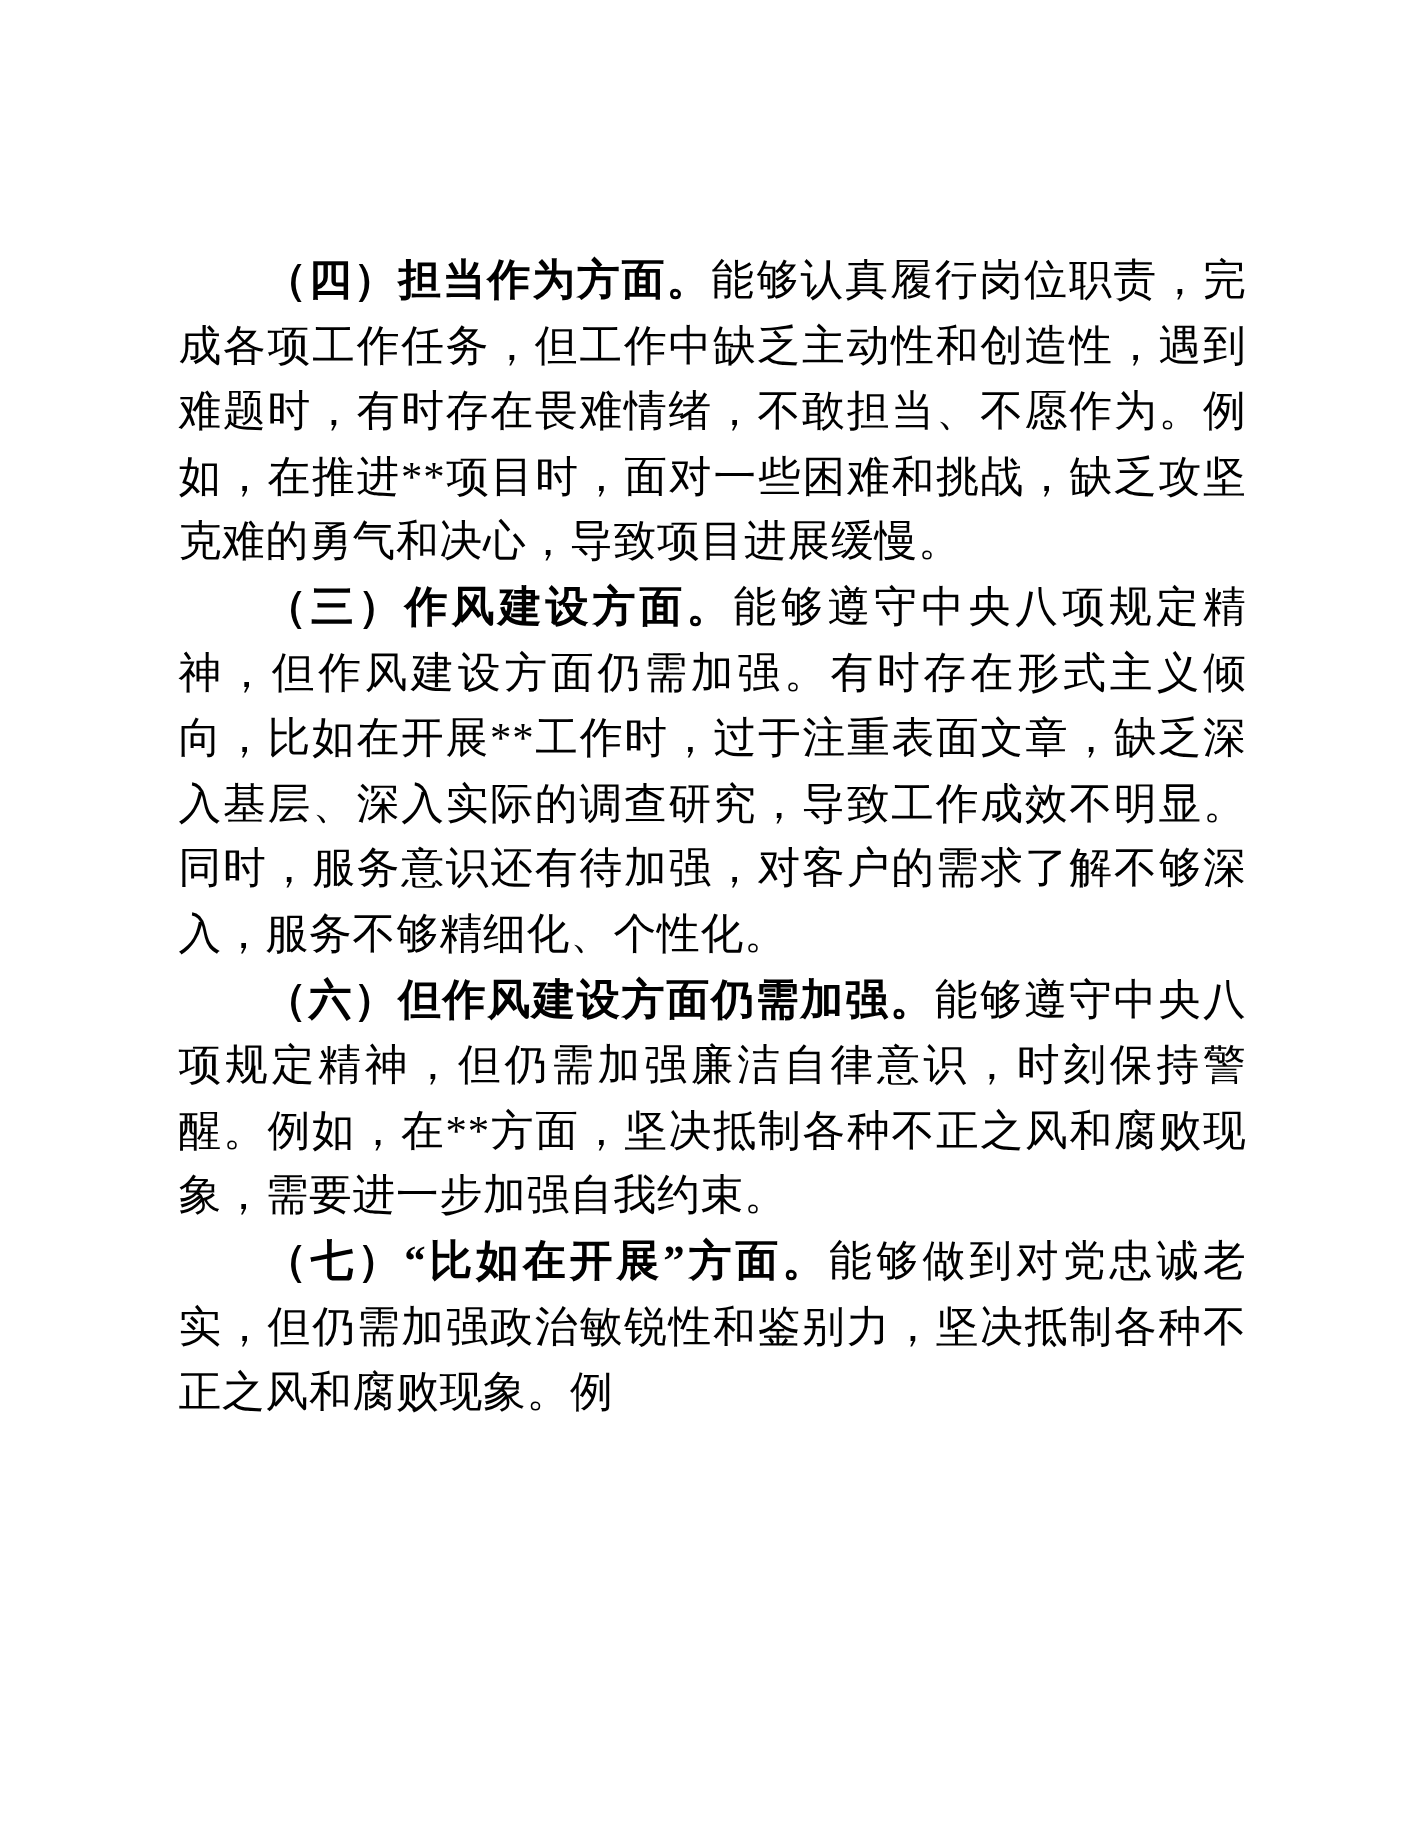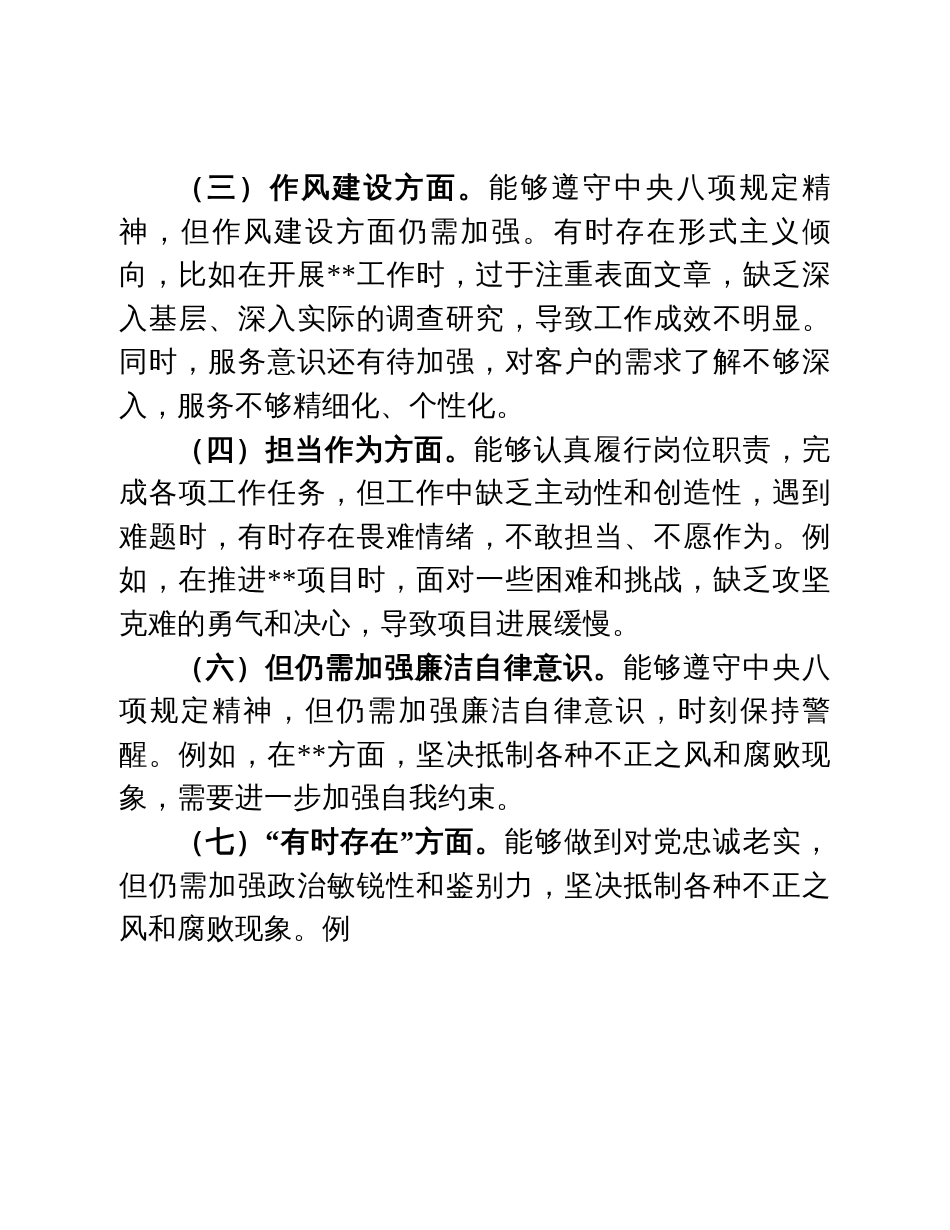--- a/index.html
+++ b/index.html
@@ -37,23 +37,23 @@
   .para-body {
     font-weight: 400;
   }
 </style>
 </head>
 <body>
 
 <div class="page">
   <div class="content">
 
+    <p class="para"><span class="para-heading">（四）担当作为方面。</span><span class="para-body">能够认真履行岗位职责，完成各项工作任务，但工作中缺乏主动性和创造性，遇到难题时，有时存在畏难情绪，不敢担当、不愿作为。例如，在推进**项目时，面对一些困难和挑战，缺乏攻坚克难的勇气和决心，导致项目进展缓慢。</span></p>
+
     <p class="para"><span class="para-heading">（三）作风建设方面。</span><span class="para-body">能够遵守中央八项规定精神，但作风建设方面仍需加强。有时存在形式主义倾向，比如在开展**工作时，过于注重表面文章，缺乏深入基层、深入实际的调查研究，导致工作成效不明显。同时，服务意识还有待加强，对客户的需求了解不够深入，服务不够精细化、个性化。</span></p>
 
-    <p class="para"><span class="para-heading">（四）担当作为方面。</span><span class="para-body">能够认真履行岗位职责，完成各项工作任务，但工作中缺乏主动性和创造性，遇到难题时，有时存在畏难情绪，不敢担当、不愿作为。例如，在推进**项目时，面对一些困难和挑战，缺乏攻坚克难的勇气和决心，导致项目进展缓慢。</span></p>
 
+    <p class="para"><span class="para-heading">（六）但作风建设方面仍需加强。</span><span class="para-body">能够遵守中央八项规定精神，但仍需加强廉洁自律意识，时刻保持警醒。例如，在**方面，坚决抵制各种不正之风和腐败现象，需要进一步加强自我约束。</span></p>
 
-    <p class="para"><span class="para-heading">（六）但仍需加强廉洁自律意识。</span><span class="para-body">能够遵守中央八项规定精神，但仍需加强廉洁自律意识，时刻保持警醒。例如，在**方面，坚决抵制各种不正之风和腐败现象，需要进一步加强自我约束。</span></p>
-
-    <p class="para"><span class="para-heading">（七）“有时存在”方面。</span><span class="para-body">能够做到对党忠诚老实，但仍需加强政治敏锐性和鉴别力，坚决抵制各种不正之风和腐败现象。例</span></p>
+    <p class="para"><span class="para-heading">（七）“比如在开展”方面。</span><span class="para-body">能够做到对党忠诚老实，但仍需加强政治敏锐性和鉴别力，坚决抵制各种不正之风和腐败现象。例</span></p>
 
   </div>
 </div>
 
 </body></html>

